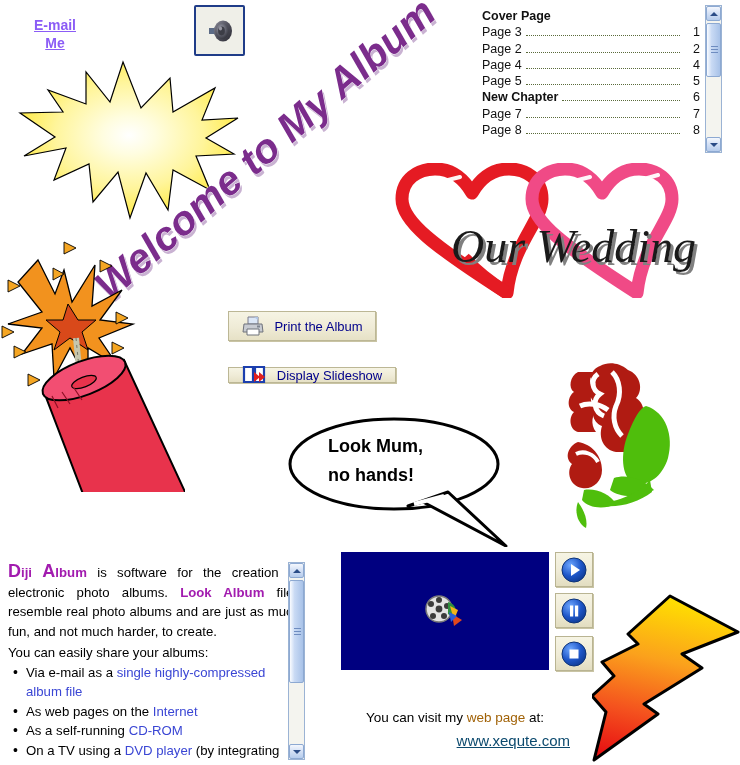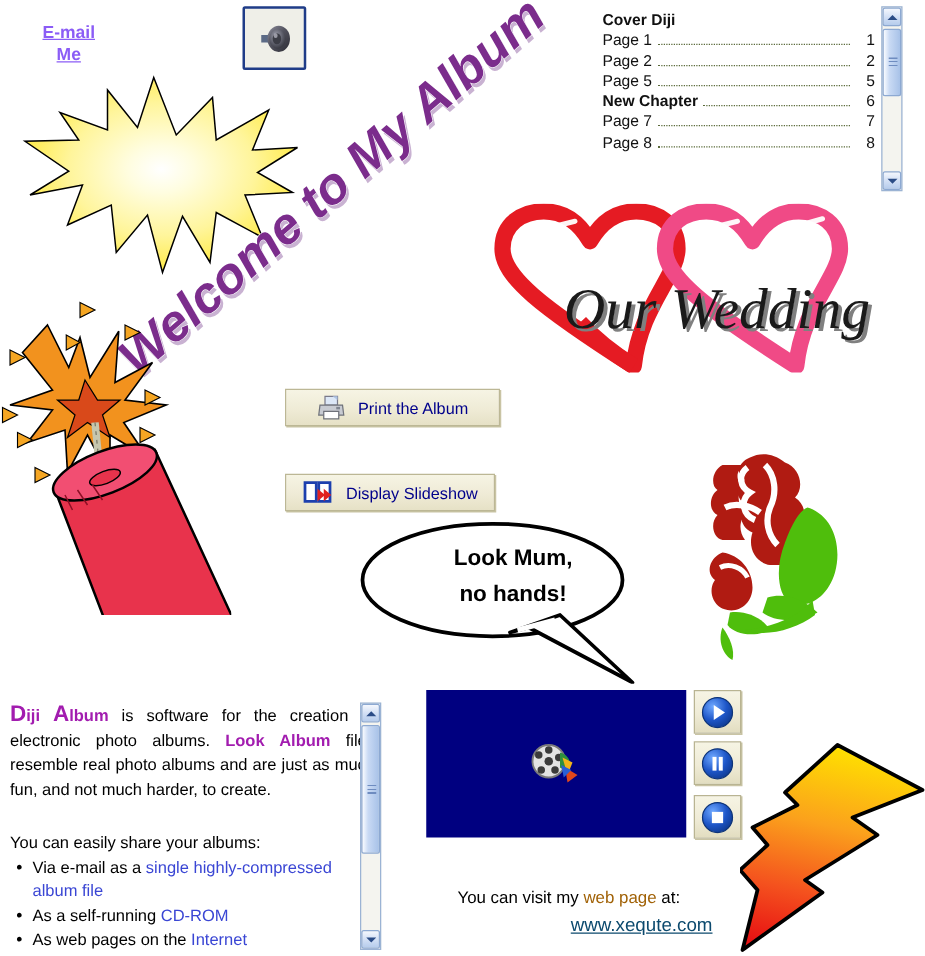--- a/index.html
+++ b/index.html
@@ -139,28 +139,28 @@
     display: flex; align-items: center; justify-content: center;
     cursor: pointer;
     box-sizing: border-box;
   }
   .xp-button .btn-label {
     font-family: "Liberation Sans", sans-serif;
     font-size: 13px;
     color: #00008B;
     margin-left: 9px;
   }
-  #print-button { left: 228px; top: 311px; width: 172px; height: 30px; }
-  #slideshow-button { left: 228px; top: 379px; width: 168px; height: 30px; }
+  #print-button { left: 228px; top: 311px; width: 148px; height: 30px; }
+  #slideshow-button { left: 228px; top: 367px; width: 168px; height: 16px; }
 
   
   #speech-bubble { left: 288px; top: 412px; width: 240px; height: 135px; }
   #speech-text {
     left: 328px; top: 432px; width: 165px;
-    text-align: center;
+    text-align: left;
     font-family: "Liberation Sans", sans-serif;
     font-size: 18px;
     font-weight: bold;
     color: #000000;
     line-height: 29px;
   }
 
   
   #rose-graphic { left: 554px; top: 358px; width: 140px; height: 180px; }
 
@@ -170,21 +170,21 @@
     overflow: hidden;
     font-family: "Liberation Sans", sans-serif;
     font-size: 13.2px;
     color: #000000;
     line-height: 19.5px;
     text-align: justify;
   }
   #info-panel .p1 { margin: 0; }
   #info-panel .brand { color: #a21caf; font-weight: bold; }
   #info-panel .brand .cap { font-size: 18px; }
-  #info-panel .share-head { margin: 23px 0 0 0; }
+  #info-panel .share-head { margin: 2px 0 0 0; }
   #info-panel ul { margin: 0; padding: 0 0 0 18px; list-style: none; }
   #info-panel li { position: relative; text-align: left; }
   #info-panel li:before {
     content: "\2022";
     position: absolute; left: -13px; top: 0;
     font-size: 14px;
   }
   #info-panel .lnk { color: #3A46D4; }
 
   #info-scrollbar { left: 288px; top: 562px; height: 198px; }
@@ -259,33 +259,38 @@
     <ellipse cx="18" cy="13" rx="9" ry="10.5" fill="url(#spkg)"></ellipse>
     <ellipse cx="17" cy="13" rx="6.5" ry="8" fill="url(#spkc)"></ellipse>
     <ellipse cx="16.5" cy="13" rx="3.4" ry="4.4" fill="#3C3D46"></ellipse>
     <ellipse cx="15.5" cy="10.5" rx="1.6" ry="1.9" fill="#B9BAC6" opacity="0.75"></ellipse>
   </svg>
 </div>
 
 <div class="abs" id="contents-panel">
   <div id="contents-list">
       <div class="toc-row chapter nodots">
-        <span class="toc-label">Cover Diji</span>
+        <span class="toc-label">Cover Page</span>
         <span class="toc-dots"></span>
         <span class="toc-num"></span>
       </div>
       <div class="toc-row">
-        <span class="toc-label">Page 1</span>
+        <span class="toc-label">Page 3</span>
         <span class="toc-dots"></span>
         <span class="toc-num">1</span>
       </div>
       <div class="toc-row">
         <span class="toc-label">Page 2</span>
         <span class="toc-dots"></span>
         <span class="toc-num">2</span>
+      </div>
+      <div class="toc-row">
+        <span class="toc-label">Page 4</span>
+        <span class="toc-dots"></span>
+        <span class="toc-num">4</span>
       </div>
       <div class="toc-row">
         <span class="toc-label">Page 5</span>
         <span class="toc-dots"></span>
         <span class="toc-num">5</span>
       </div>
       <div class="toc-row chapter">
         <span class="toc-label">New Chapter</span>
         <span class="toc-dots"></span>
         <span class="toc-num">6</span>
@@ -434,22 +439,22 @@
   </svg>
 </div>
 
 <div class="abs" id="info-panel">
   <p class="p1">
     <span class="brand"><span class="cap">D</span><span>iji </span><span class="cap">A</span><span>lbum</span></span><span> is software for the creation of electronic photo albums.  </span><span class="brand">Look Album</span><span> files resemble real photo albums and are just as much fun, and not much harder, to create.</span>
   </p>
   <p class="share-head">You can easily share your albums:</p>
   <ul>
     <li><span>Via e-mail as a </span><span class="lnk">single highly-compressed album file</span></li>
+    <li><span>As web pages on the </span><span class="lnk">Internet</span></li>
     <li><span>As a self-running </span><span class="lnk">CD-ROM</span></li>
-    <li><span>As web pages on the </span><span class="lnk">Internet</span></li>
     <li><span>On a TV using a </span><span class="lnk">DVD player</span><span> (by integrating</span></li>
   </ul>
 </div>
 <div class="xpsb" id="info-scrollbar">
   <div class="sb-btn sb-up">
     <span class="sb-arrow"></span>
   </div>
   <div class="sb-thumb">
     <span class="sb-grip"></span>
   </div>

